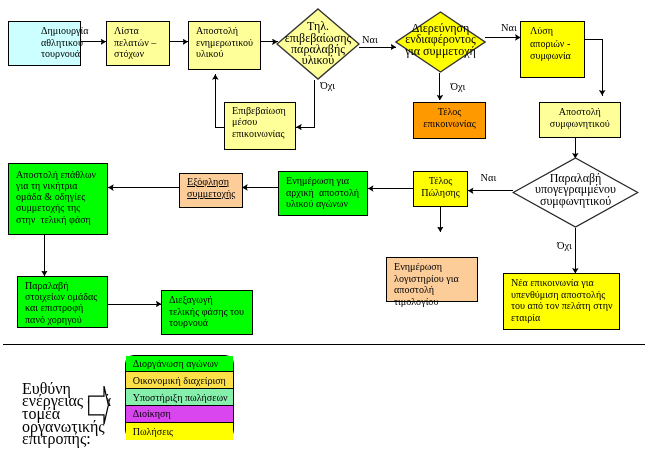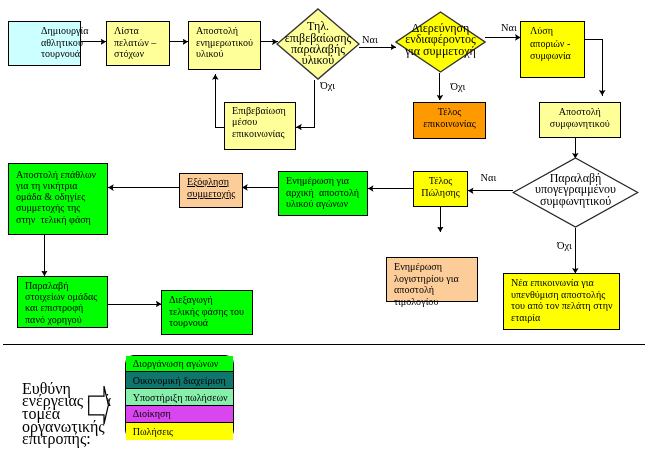--- a/index.html
+++ b/index.html
@@ -152,21 +152,21 @@
   <div id="legcap" style="left:6px;top:382.6px;width:100px;">Ευθύνη ενέργειας ανά<br>τομέα οργανωτικής<br>επιτροπής:</div>
 
   <svg style="position:absolute;left:86px;top:383px;width:26px;height:44px;" viewBox="0 0 26 44">
     <path d="M2.7,13.2 L18,13.2 L18,3.1 L22.4,22 L18,41 L18,31.9 L2.7,31.9 Z" fill="#fff" stroke="#000" stroke-width="1.2" stroke-linejoin="miter"></path>
   </svg>
 
   <div id="legend" style="left:124.7px;top:354.7px;width:109.5px;height:84.2px;border-radius:9px;">
     <div class="lrow" style="height:16.8px;background:#00FF00;">
       <span>Διοργάνωση αγώνων</span>
     </div>
-    <div class="lrow" style="height:16.8px;background:#0f766e;">
+    <div class="lrow" style="height:16.8px;background:#fde047;">
       <span>Οικονομική διαχείριση</span>
     </div>
     <div class="lrow" style="height:16.8px;background:#86efac;">
       <span>Υποστήριξη πωλήσεων</span>
     </div>
     <div class="lrow" style="height:16.8px;background:#d946ef;">
       <span>Διοίκηση</span>
     </div>
     <div class="lrow" style="height:16.8px;background:#FFFF00;">
       <span>Πωλήσεις</span>

